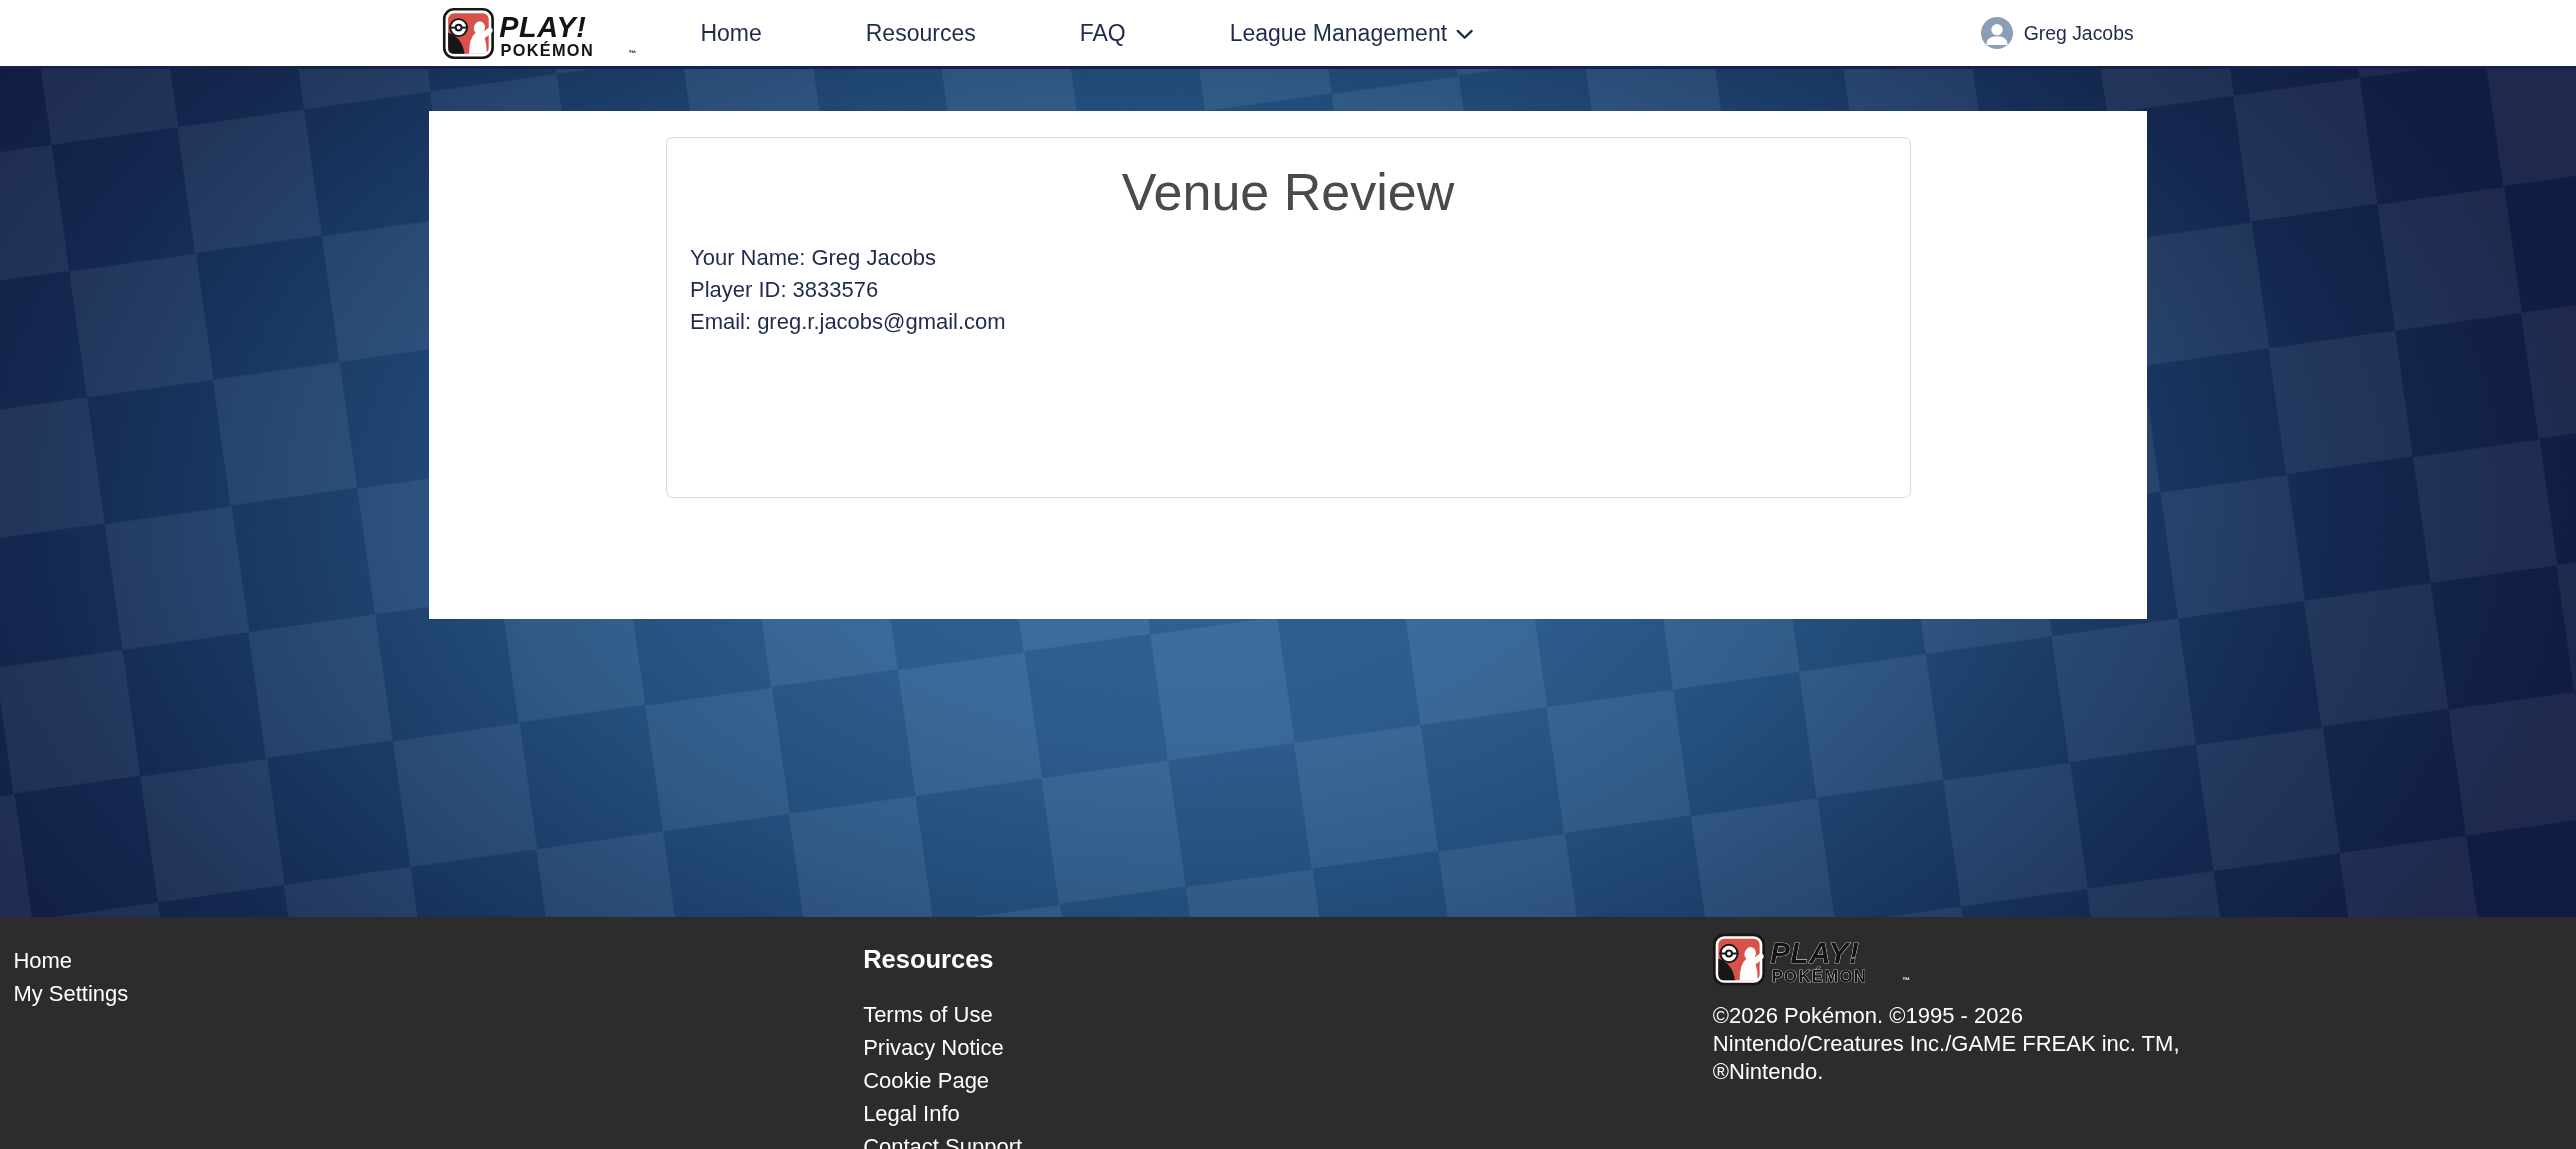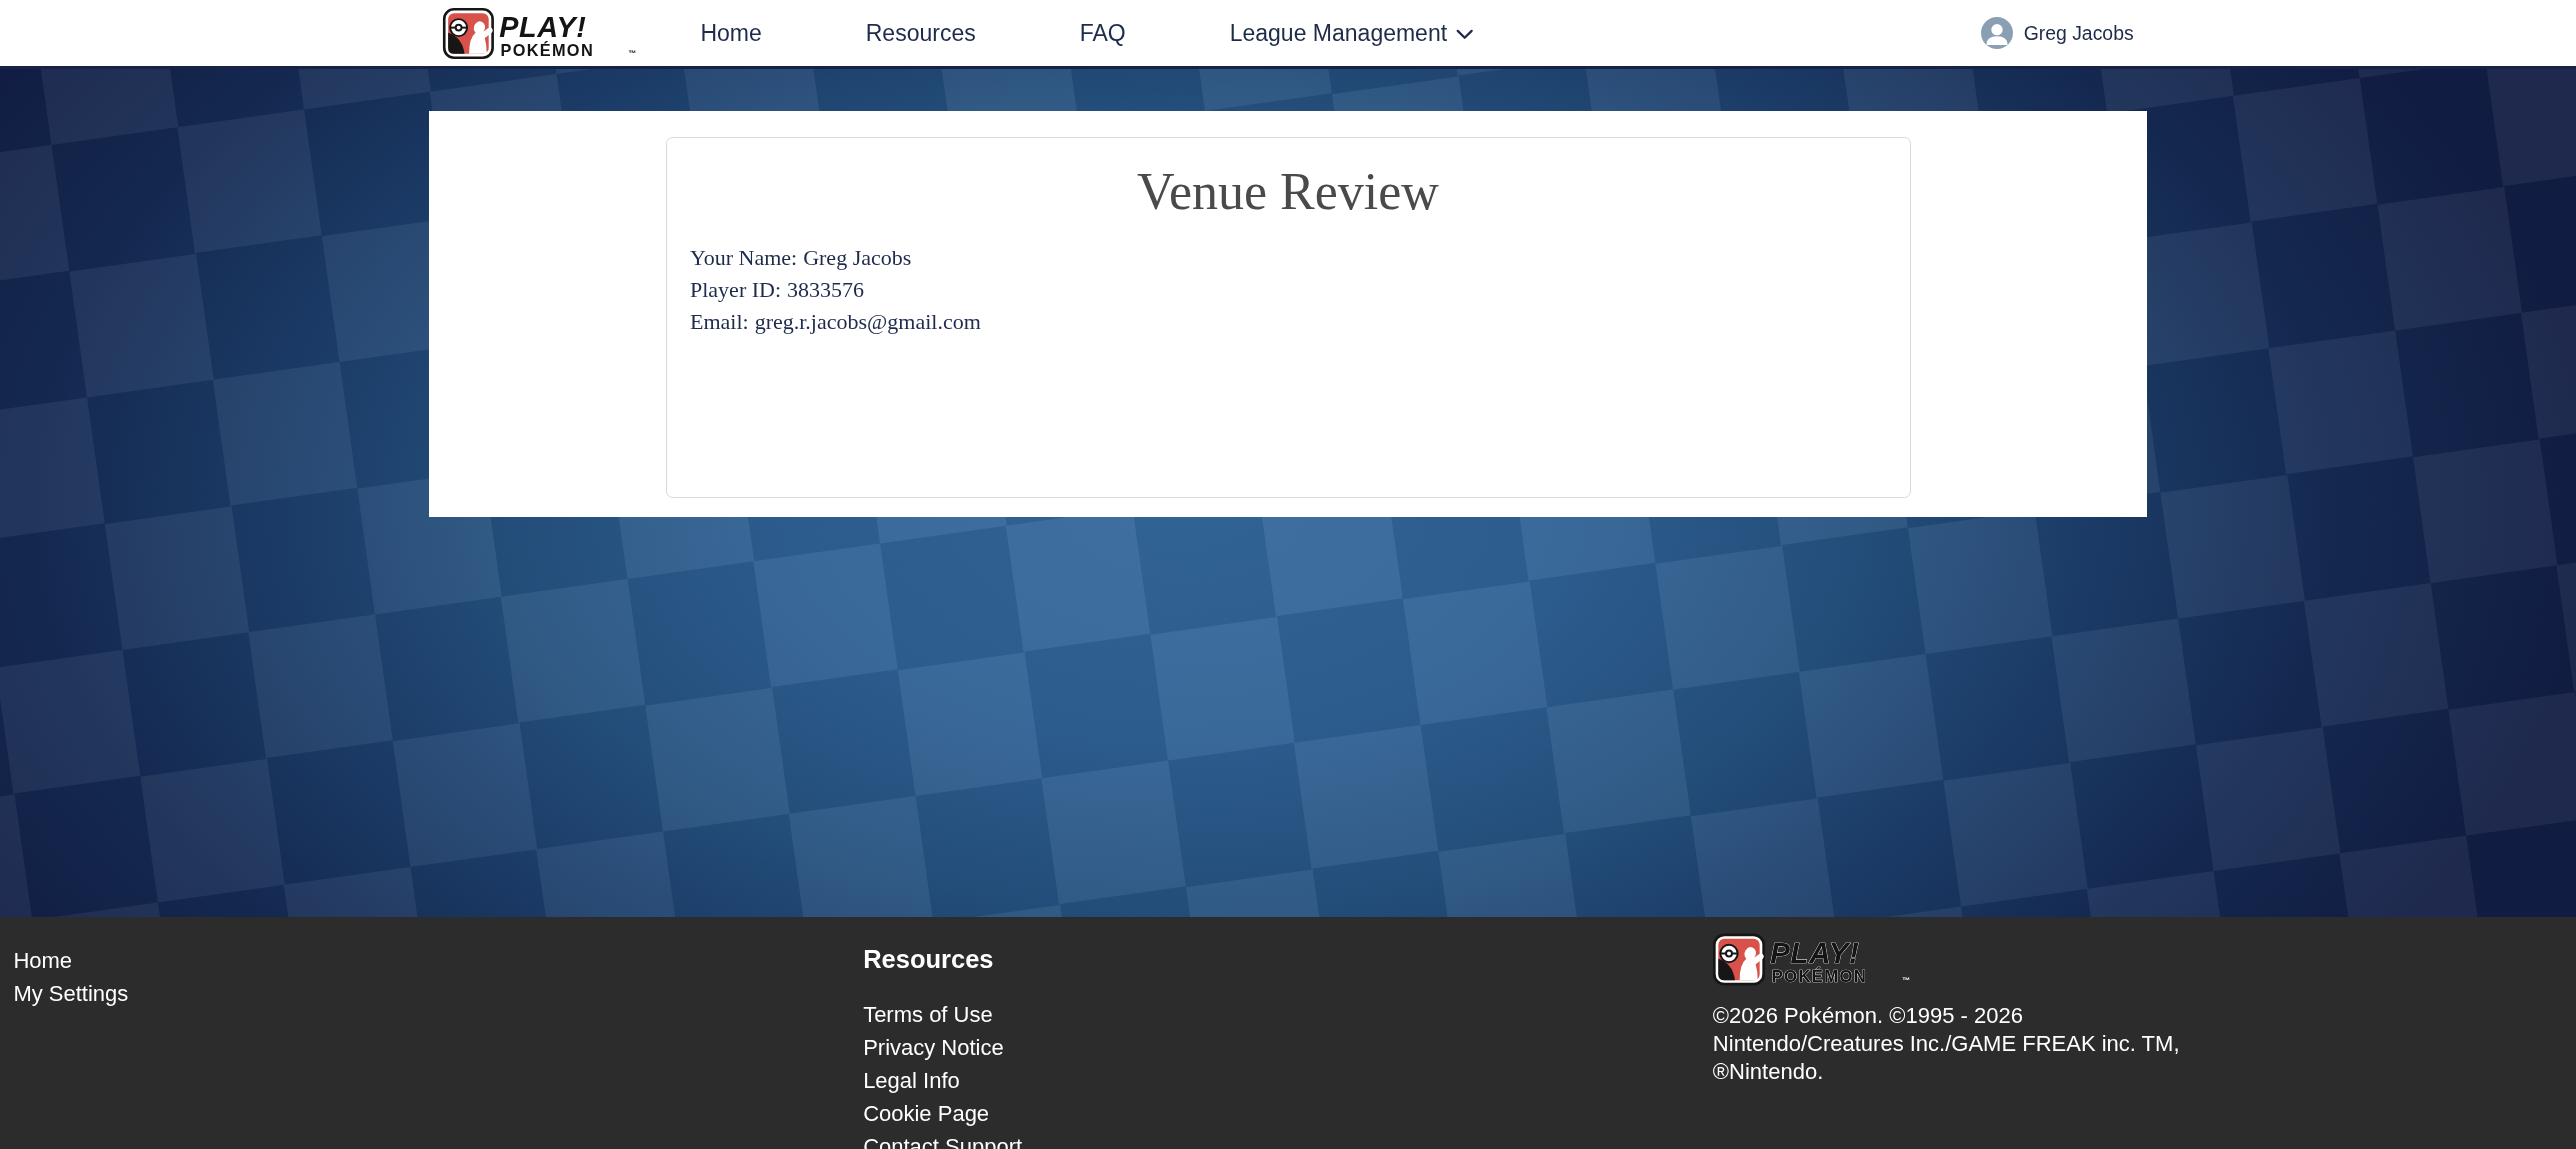--- a/index.html
+++ b/index.html
@@ -39,22 +39,22 @@
     display:flex; align-items:center; gap:9.4px;
   }
   .chevron-down { width:17.4px; height:10.7px; margin-top:2.7px; }
   .nav-spacer { flex:1; }
   .user-chip { display:flex; align-items:center; gap:10.7px; cursor:pointer; }
   .user-name { font-size:19.4px; color:#1e2b4a; }
 
   
   .white-panel {
     position:relative; z-index:5;
-    width:1718px; margin:42px auto 8px; height:406px;
-    background:#ffffff; padding:25.5px 0 19px;font-family:Liberation Serif, serif;
+    width:1718px; margin:42px auto 8px; height:508px;
+    background:#ffffff; padding:25.5px 0 19px;
   }
   .review-card {
     width:1245px; margin:0 auto; background:#fff;
     border:1.3px solid #d9d9d9; border-radius:6.7px; height:361px;
     display:flex; flex-direction:column;
   }
   .card-body { padding:19px 23.5px 0; flex:1; }
   .card-title {
     text-align:center; font-size:52px; font-weight:400; color:#4a4a4a;
     line-height:1.2; margin:4px 0 19px; letter-spacing:0;
@@ -180,22 +180,22 @@
       <li>Home</li>
       <li>My Settings</li>
     </ul>
   </div>
 
   <div>
     <div class="footer-heading">Resources</div>
     <ul class="footer-links">
       <li>Terms of Use</li>
       <li>Privacy Notice</li>
+      <li>Cookie Page</li>
       <li>Legal Info</li>
-      <li>Cookie Page</li>
       <li>Contact Support</li>
     </ul>
   </div>
 
   <div class="footer-col3">
     <div>
       <svg class="logo-svg" width="200" height="53" viewBox="0 0 300 78">
         <rect x="2" y="2" width="74" height="74" rx="15" fill="#ffffff" stroke="#161616" stroke-width="4"></rect>
         <rect x="8" y="8" width="62" height="62" rx="9" fill="#d8524b"></rect>
         <path d="M8 38 C22 42 31 54 33 70 L17 70 Q8 70 8 61 Z" fill="#161616"></path>

